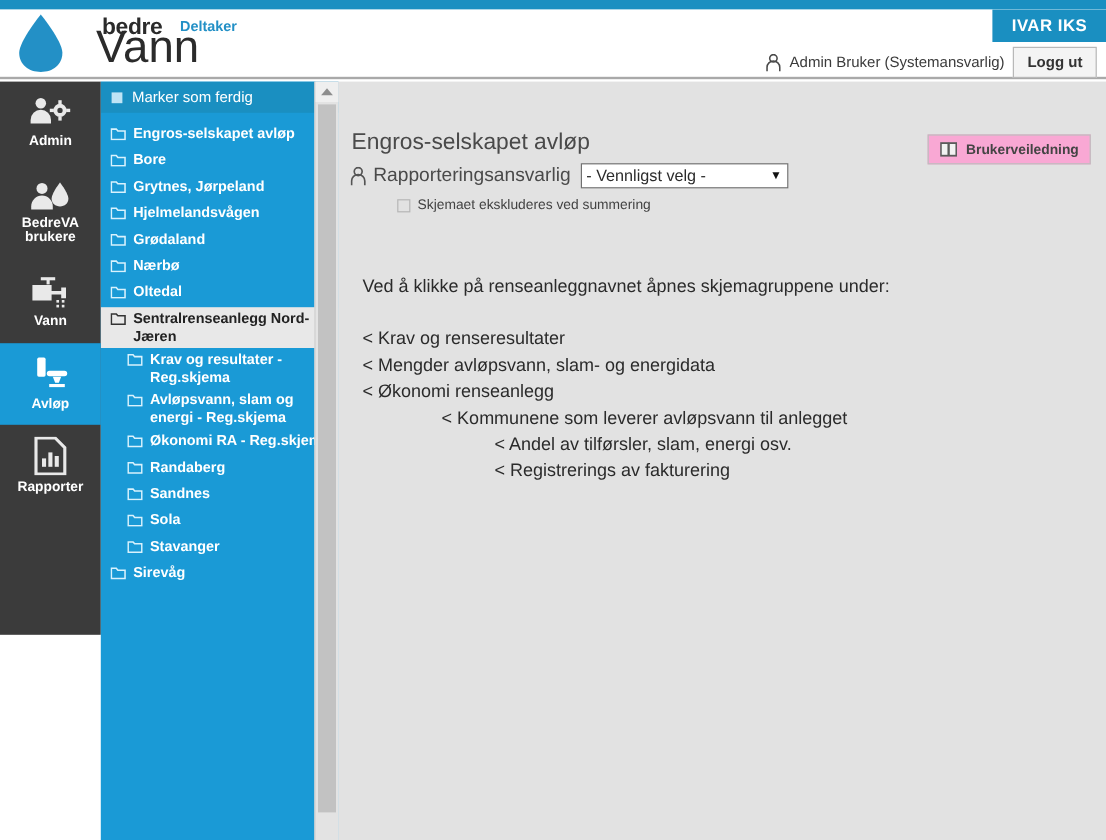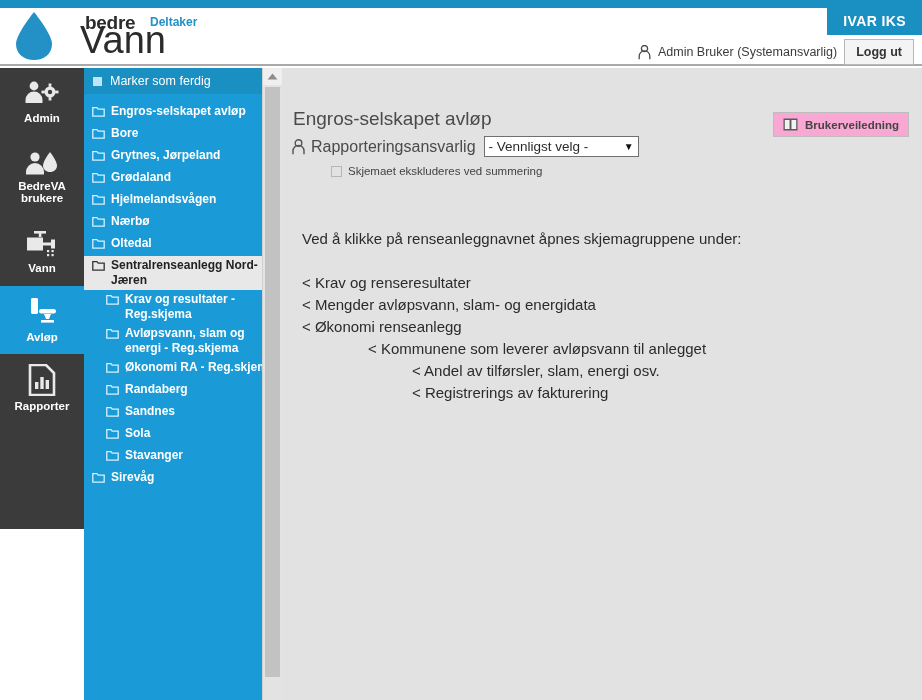--- a/index.html
+++ b/index.html
@@ -141,21 +141,21 @@
   }
   .resp-row {
     position: absolute; left: 10px; top: 68px;
     display: flex; align-items: center; gap: 6px;
   }
   .resp-icon { width: 13px; height: 16px; }
   .resp-label { font-size: 16px; color: #4a4a4a; }
   .resp-select {
     border: 1px solid #707070; background: #ffffff;
     font-size: 13.5px; color: #2b2b2b;
-    padding: 2px 4px; width: 155px; height: 21px;
+    padding: 2px 4px; width: 173px; height: 21px;
     font-family: "Liberation Sans", sans-serif;
     display: flex; align-items: center; justify-content: space-between;
     cursor: pointer; margin-left: 2px;
   }
   .caret { font-size: 10px; color: #111; }
 
   .excl-row {
     position: absolute; left: 12px; top: 97px;
     display: flex; align-items: center; gap: 6px; margin-left: 37px;
   }
@@ -300,27 +300,27 @@
         <div class="tree-item">
           <svg class="folder" viewBox="0 0 13 11">
             <path d="M0.8 10.2 V1.6 h4.1 l1.3 1.6 h6 v7 z" fill="none" stroke="#d9f2fd" stroke-width="1.3"></path>
           </svg>
           <span class="tree-label">Grytnes, Jørpeland</span>
         </div>
         <div class="tree-item">
           <svg class="folder" viewBox="0 0 13 11">
             <path d="M0.8 10.2 V1.6 h4.1 l1.3 1.6 h6 v7 z" fill="none" stroke="#d9f2fd" stroke-width="1.3"></path>
           </svg>
+          <span class="tree-label">Hjelmelandsvågen</span>
+        </div>
+        <div class="tree-item">
+          <svg class="folder" viewBox="0 0 13 11">
+            <path d="M0.8 10.2 V1.6 h4.1 l1.3 1.6 h6 v7 z" fill="none" stroke="#d9f2fd" stroke-width="1.3"></path>
+          </svg>
           <span class="tree-label">Grødaland</span>
-        </div>
-        <div class="tree-item">
-          <svg class="folder" viewBox="0 0 13 11">
-            <path d="M0.8 10.2 V1.6 h4.1 l1.3 1.6 h6 v7 z" fill="none" stroke="#d9f2fd" stroke-width="1.3"></path>
-          </svg>
-          <span class="tree-label">Hjelmelandsvågen</span>
         </div>
         <div class="tree-item">
           <svg class="folder" viewBox="0 0 13 11">
             <path d="M0.8 10.2 V1.6 h4.1 l1.3 1.6 h6 v7 z" fill="none" stroke="#d9f2fd" stroke-width="1.3"></path>
           </svg>
           <span class="tree-label">Nærbø</span>
         </div>
         <div class="tree-item">
           <svg class="folder" viewBox="0 0 13 11">
             <path d="M0.8 10.2 V1.6 h4.1 l1.3 1.6 h6 v7 z" fill="none" stroke="#d9f2fd" stroke-width="1.3"></path>

